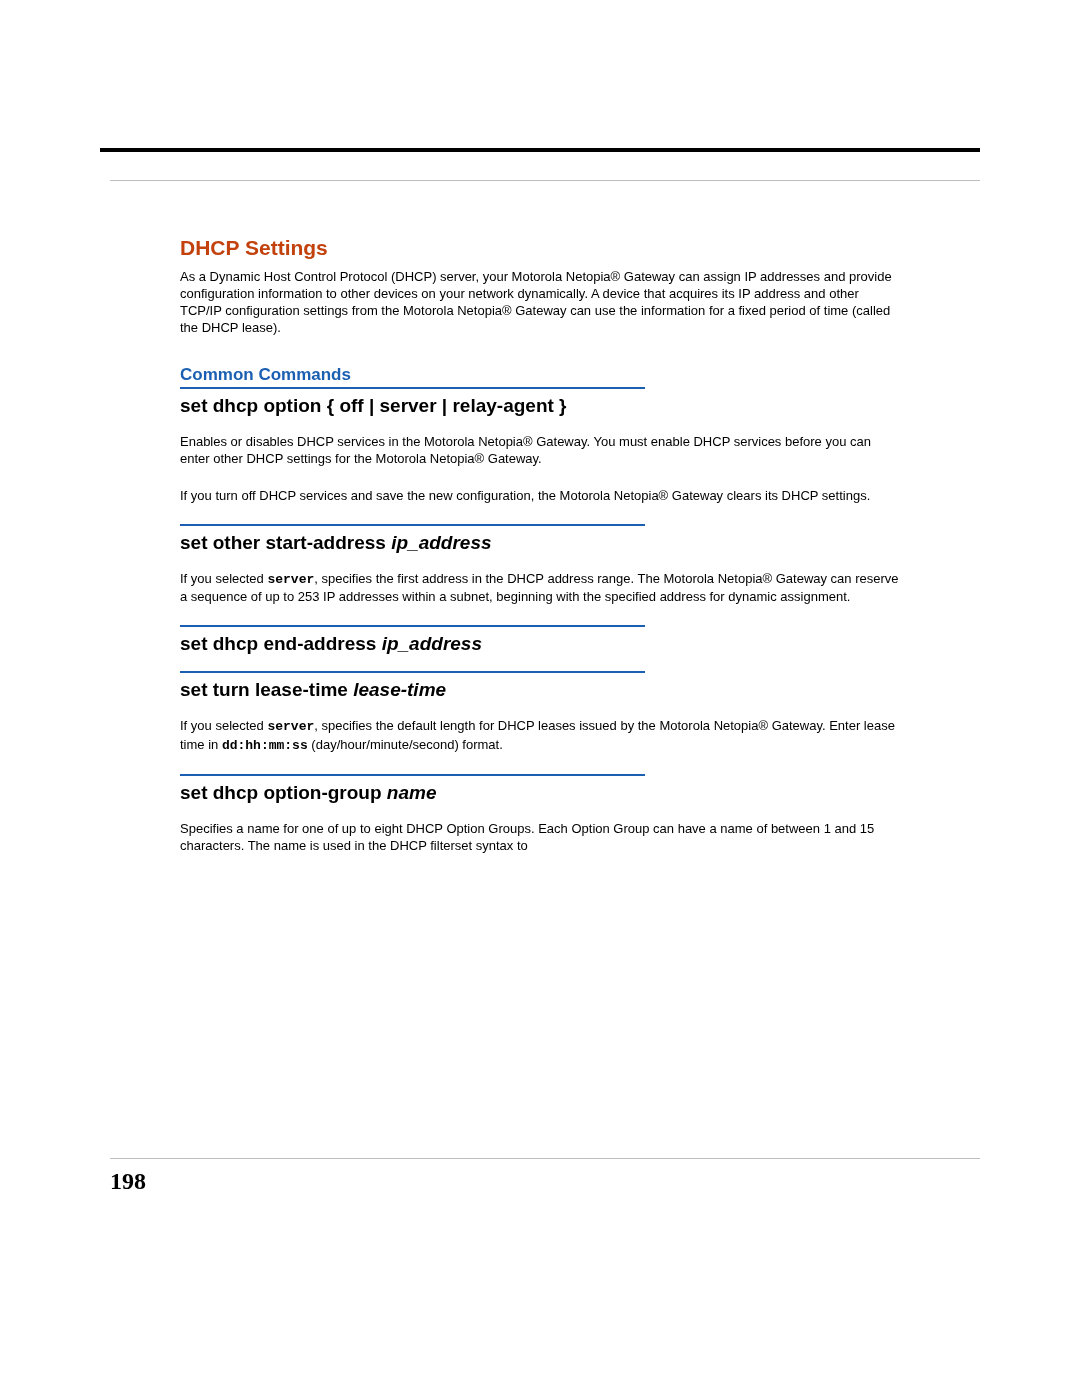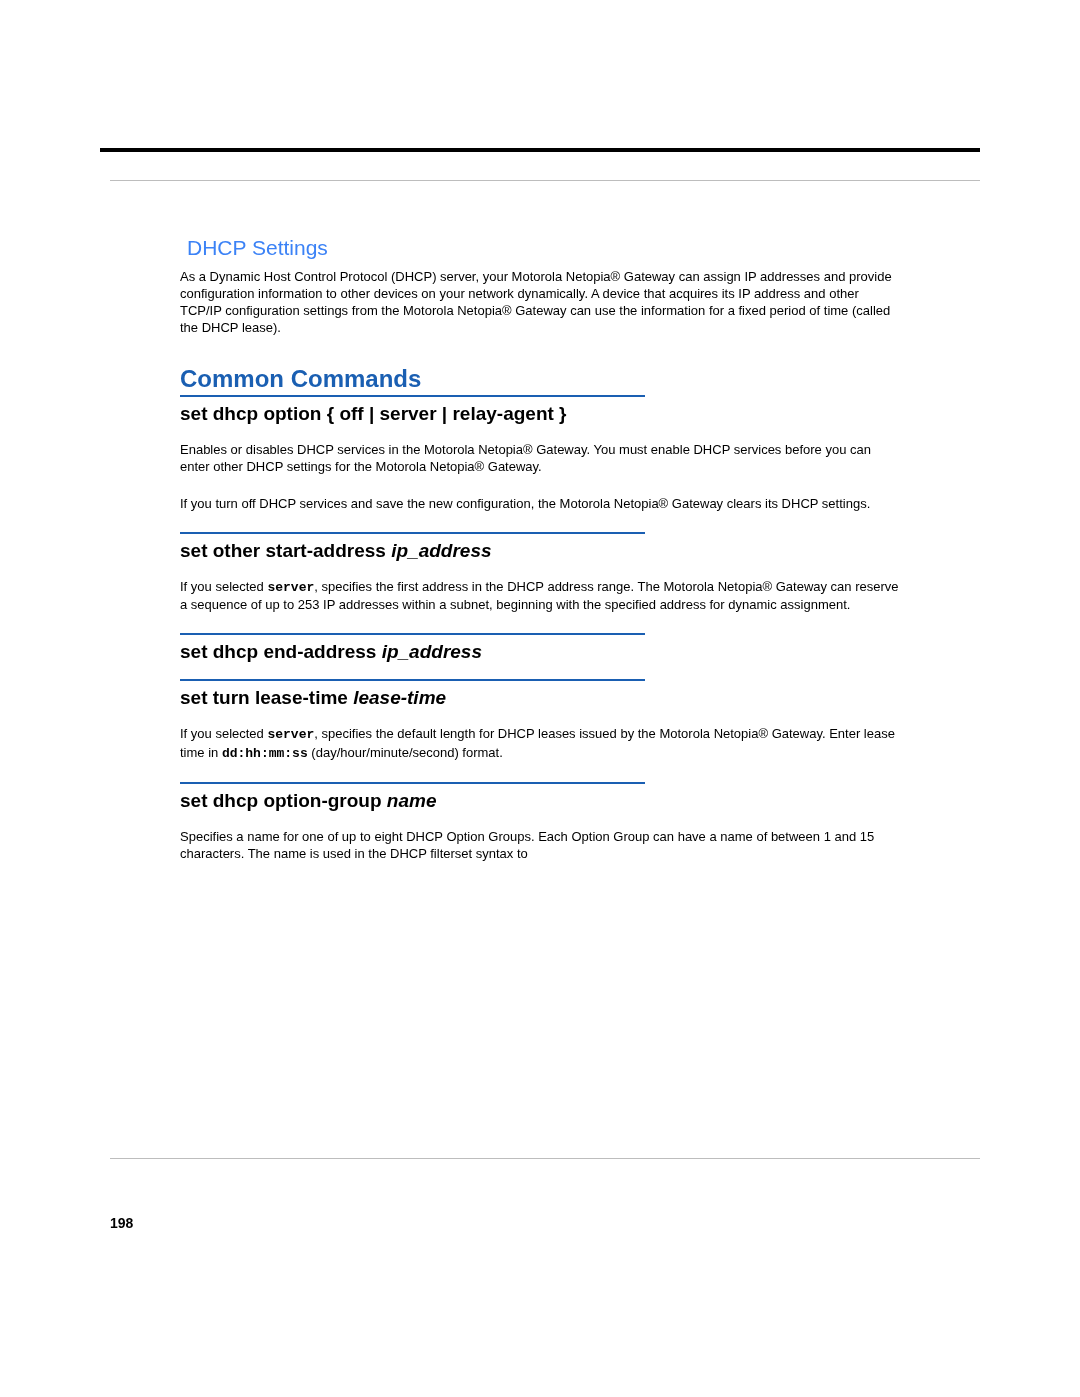--- a/index.html
+++ b/index.html
@@ -30,35 +30,35 @@
     right: 100px;
     border-top: 1px solid #bdbdbd;
   }
   .content {
     position: absolute;
     top: 236px;
     left: 180px;
     width: 720px;
   }
   .h-dhcp {
-    color: #3b82f6;
-    font-weight: normal;
+    color: #c2410c;
+    font-weight: bold;
     font-size: 21px;
-    margin: 0 0 8px 7px;
+    margin: 0 0 8px 0;
   }
   .para {
     font-size: 13px;
     line-height: 1.32;
     margin: 0 0 20px 0;
     color: #000;
   }
   .h-common {
     color: #1a5fb2;
     font-weight: bold;
-    font-size: 24px;
+    font-size: 17px;
     margin: 28px 0 2px 0;
   }
   .blue-rule {
     border: none;
     border-top: 2.5px solid #1a5fb2;
     width: 465px;
     margin: 0 0 6px 0;
   }
   .cmd-head {
     font-weight: bold;
@@ -78,24 +78,24 @@
   .footer-line {
     position: absolute;
     left: 110px;
     right: 100px;
     top: 1158px;
     border-top: 1px solid #bdbdbd;
   }
   .page-num {
     position: absolute;
     left: 110px;
-    top: 1215px;
-    font-family: Liberation Sans, sans-serif;
+    top: 1168px;
+    font-family: Liberation Serif, serif;
     font-weight: bold;
-    font-size: 14px;
+    font-size: 24px;
   }
 </style>
 </head>
 <body>
 
 <div class="page">
 
   <div class="top-rule"></div>
   <div class="hairline"></div>
 

